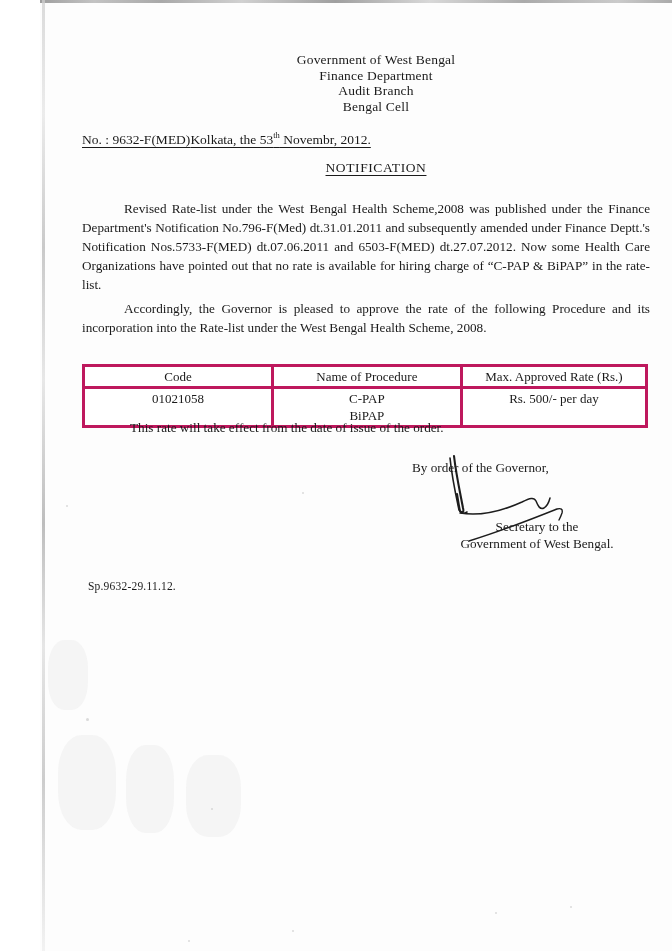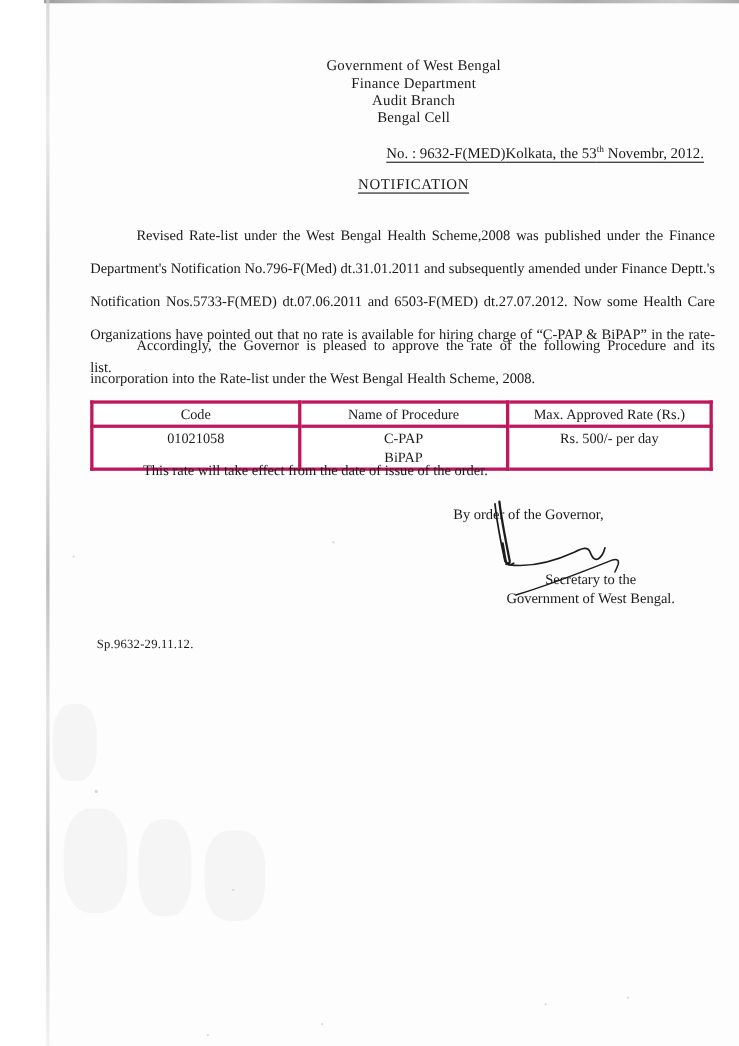--- a/index.html
+++ b/index.html
@@ -73,21 +73,21 @@
     letter-spacing: .2px;
   }
   .letterhead div { white-space: nowrap; }
 
   .ref-row {
     position: absolute;
     top: 130px;
     left: 42px;
     width: 568px;
     display: flex;
-    justify-content: flex-end;
+    justify-content: flex-start;
     align-items: baseline;
     font-size: 13.5px;
   }
   .ref-no {
     text-decoration: underline;
     text-underline-offset: 2.5px;
   }
   .ref-date {
     text-decoration: underline;
     text-underline-offset: 2.5px;
@@ -110,21 +110,21 @@
   .notif-title span {
     text-decoration: underline;
     text-underline-offset: 3px;
   }
 
   .para {
     position: absolute;
     left: 42px;
     width: 568px;
     font-size: 13.2px;
-    line-height: 30px;
+    line-height: 19px;
     text-align: justify;
     text-justify: inter-word;
     text-indent: 42px;
   }
   #para-1 { top: 186px; }
   #para-2 { top: 286px; }
 
   
   .rate-table {
     position: absolute;

